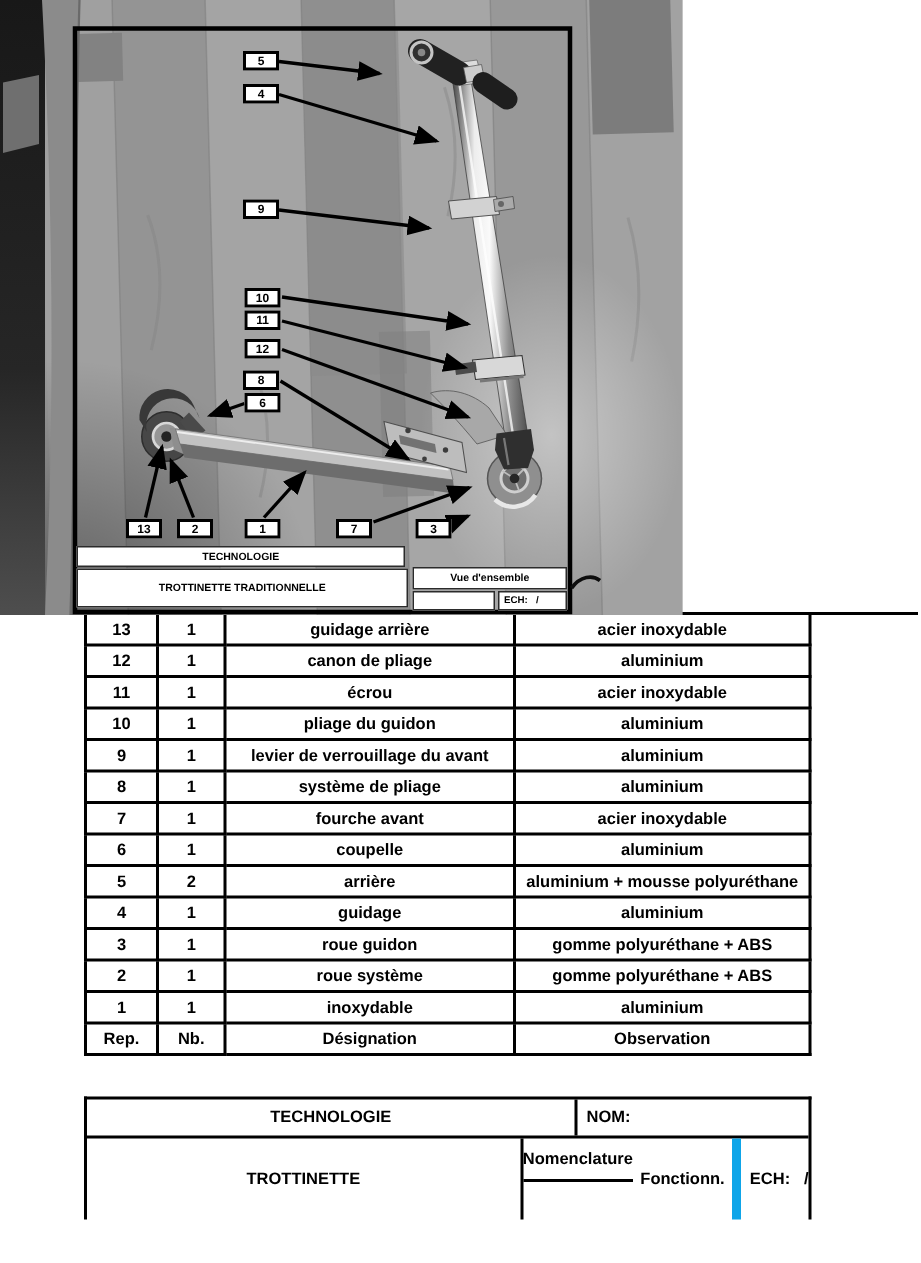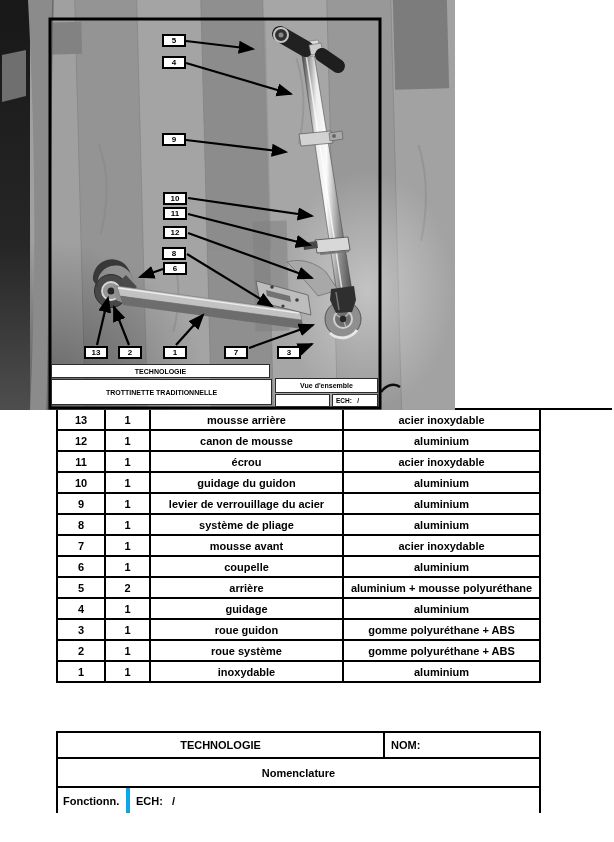--- a/index.html
+++ b/index.html
@@ -54,26 +54,26 @@
     border-top:2px solid #000; border-left:2px solid #000; border-right:2px solid #000;
     display:flex; flex-direction:column; color:#000;
   }
   .brow1 { height:26px; box-sizing:border-box; border-bottom:2px solid #000; display:flex; }
   .b-left  { width:327px; box-sizing:border-box; border-right:2px solid #000;
              display:flex; align-items:center; justify-content:center;
              font-size:11px; font-weight:bold; }
   .b-nom   { flex:1; display:flex; align-items:center; padding-left:6px;
              font-size:11px; font-weight:bold; }
   .brow2 { flex:1; display:flex; }
-  .b-right-col { flex:1; display:flex; flex-direction:column; }
+  .b-right-col { flex:1; display:flex; }
   .b-nomenclature { height:29px; box-sizing:border-box; border-bottom:2px solid #000;
              display:flex; align-items:center; justify-content:center;
              font-size:11px; font-weight:bold; }
   .b-fonct-row { flex:1; display:flex; }
-  .b-fonct { width:72px; box-sizing:border-box; border-right:4px solid #0ea5e9;
+  .b-fonct { width:72px; box-sizing:border-box; border-right:6px solid #0ea5e9;
              display:flex; align-items:center; padding-left:5px;
              font-size:11px; font-weight:bold; }
   .b-ech   { flex:1; display:flex; align-items:center; padding-left:6px;
              font-size:11px; font-weight:bold; white-space:pre; }
 </style>
 </head>
 <body>
 
 <div class="page">
 
@@ -83,57 +83,57 @@
     <colgroup>
         <col style="width:48px">
         <col style="width:45px">
         <col style="width:193px">
         <col style="width:197px">
       </colgroup>
     <tbody id="nom-body">
         <tr>
           <td>13</td>
           <td>1</td>
-          <td>mousse arrière</td>
+          <td>guidage arrière</td>
           <td>acier inoxydable</td>
         </tr>
         <tr>
           <td>12</td>
           <td>1</td>
-          <td>canon de mousse</td>
+          <td>canon de pliage</td>
           <td>aluminium</td>
         </tr>
         <tr>
           <td>11</td>
           <td>1</td>
           <td>écrou</td>
           <td>acier inoxydable</td>
         </tr>
         <tr>
           <td>10</td>
           <td>1</td>
-          <td>guidage du guidon</td>
+          <td>pliage du guidon</td>
           <td>aluminium</td>
         </tr>
         <tr>
           <td>9</td>
           <td>1</td>
-          <td>levier de verrouillage du acier</td>
+          <td>levier de verrouillage du avant</td>
           <td>aluminium</td>
         </tr>
         <tr>
           <td>8</td>
           <td>1</td>
           <td>système de pliage</td>
           <td>aluminium</td>
         </tr>
         <tr>
           <td>7</td>
           <td>1</td>
-          <td>mousse avant</td>
+          <td>fourche avant</td>
           <td>acier inoxydable</td>
         </tr>
         <tr>
           <td>6</td>
           <td>1</td>
           <td>coupelle</td>
           <td>aluminium</td>
         </tr>
         <tr>
           <td>5</td>
@@ -157,30 +157,37 @@
           <td>2</td>
           <td>1</td>
           <td>roue système</td>
           <td>gomme polyuréthane + ABS</td>
         </tr>
         <tr>
           <td>1</td>
           <td>1</td>
           <td>inoxydable</td>
           <td>aluminium</td>
+        </tr>
+        <tr>
+          <td>Rep.</td>
+          <td>Nb.</td>
+          <td>Désignation</td>
+          <td>Observation</td>
         </tr>
       </tbody>
   </table>
 
   <div class="bblock">
     <div class="brow1">
       <div class="b-left">TECHNOLOGIE</div>
       <div class="b-nom">NOM:</div>
     </div>
     <div class="brow2">
+      <div class="b-left">TROTTINETTE</div>
       <div class="b-right-col">
         <div class="b-nomenclature">Nomenclature</div>
         <div class="b-fonct-row">
           <div class="b-fonct">Fonctionn.</div>
           <div class="b-ech">ECH:   /</div>
         </div>
       </div>
     </div>
   </div>
 

